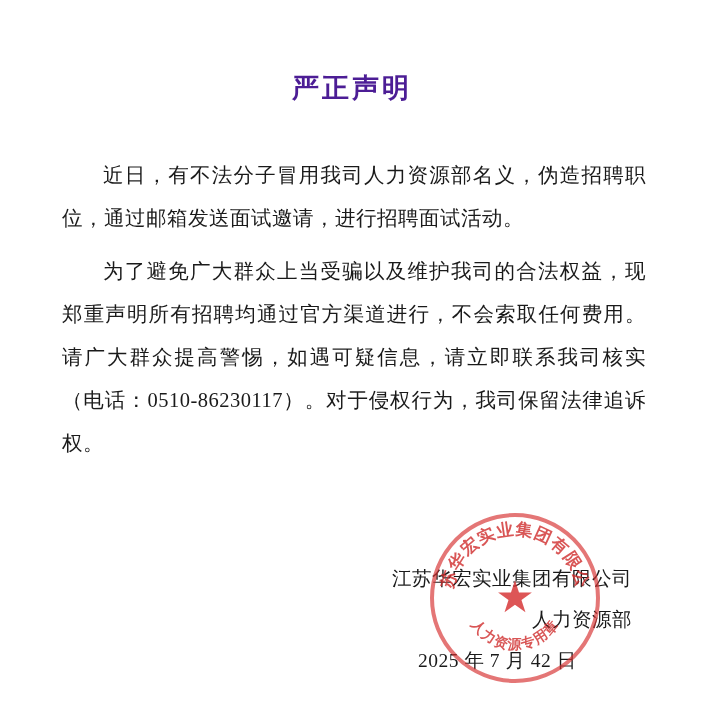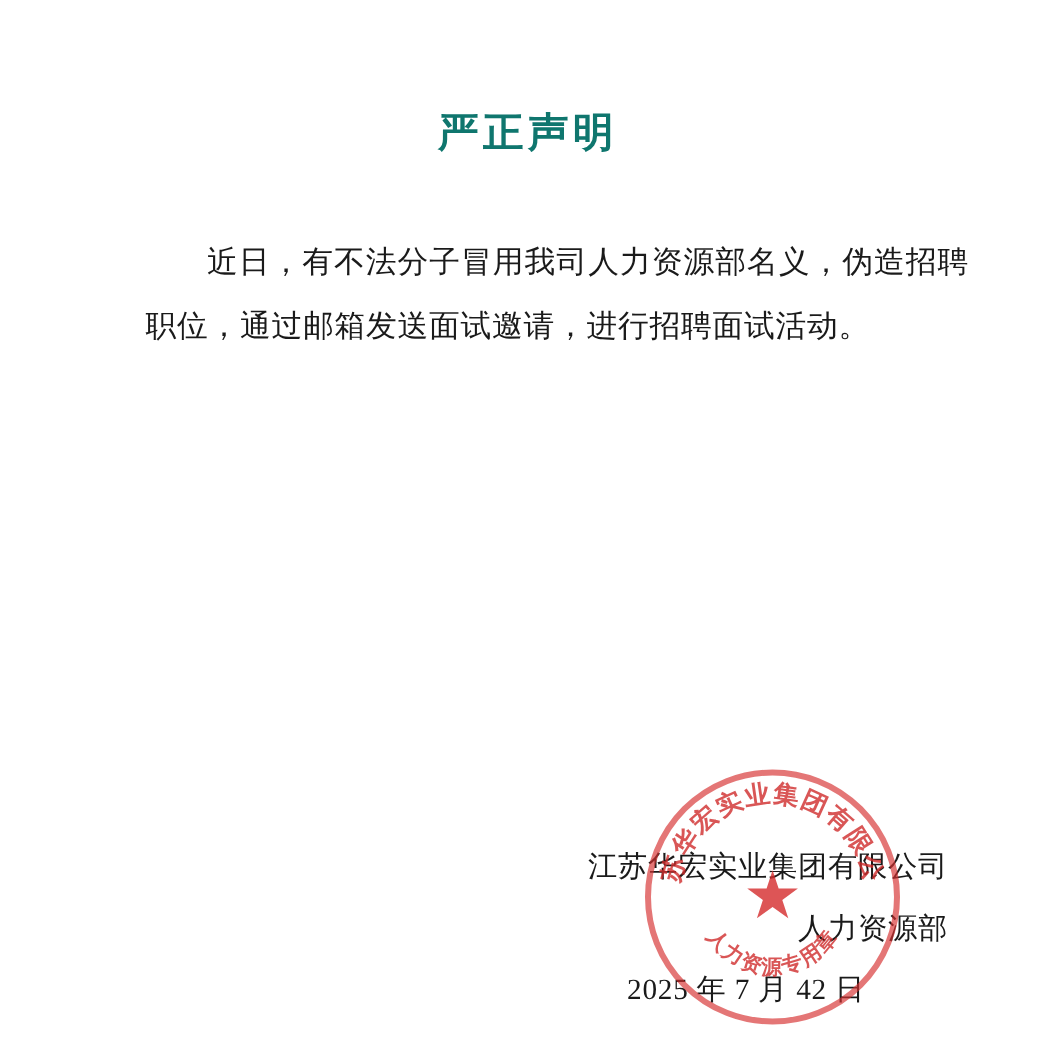--- a/index.html
+++ b/index.html
@@ -21,27 +21,26 @@
     box-sizing: border-box;
     padding: 0;
   }
   .doc-title {
     text-align: center;
     font-size: 27px;
     font-weight: bold;
     letter-spacing: 3px;
     margin-top: 70px;
     margin-bottom: 0;
-    color: #0f766e;
+    color: #4c1d95;
   }
   .body-block {
     margin-top: 48px;
     padding-left: 62px;
     padding-right: 58px;
-    margin-left: 35px;
   }
   .para {
     font-size: 20.5px;
     line-height: 43px;
     text-indent: 2em;
     text-align: justify;
     text-justify: inter-ideograph;
     margin: 0 0 10px 0;
     color: #1a1a1a;
     letter-spacing: 0.5px;
@@ -114,20 +113,21 @@
 </style>
 </head>
 <body>
 
 <div class="page">
 
   <h1 class="doc-title">严正声明</h1>
 
   <div class="body-block">
     <p class="para">近日，有不法分子冒用我司人力资源部名义，伪造招聘职位，通过邮箱发送面试邀请，进行招聘面试活动。</p>
+    <p class="para">为了避免广大群众上当受骗以及维护我司的合法权益，现郑重声明所有招聘均通过官方渠道进行，不会索取任何费用。请广大群众提高警惕，如遇可疑信息，请立即联系我司核实（电话：0510-86230117）。对于侵权行为，我司保留法律追诉权。</p>
   </div>
 
   <div class="signature">
     <div class="sig-line">江苏华宏实业集团有限公司</div>
     <div class="sig-line sig-dept">人力资源部</div>
     <div class="sig-line sig-date">2025 年 7 月 42 日</div>
   </div>
 
   <div class="seal">
     <div class="seal-ring"></div>

